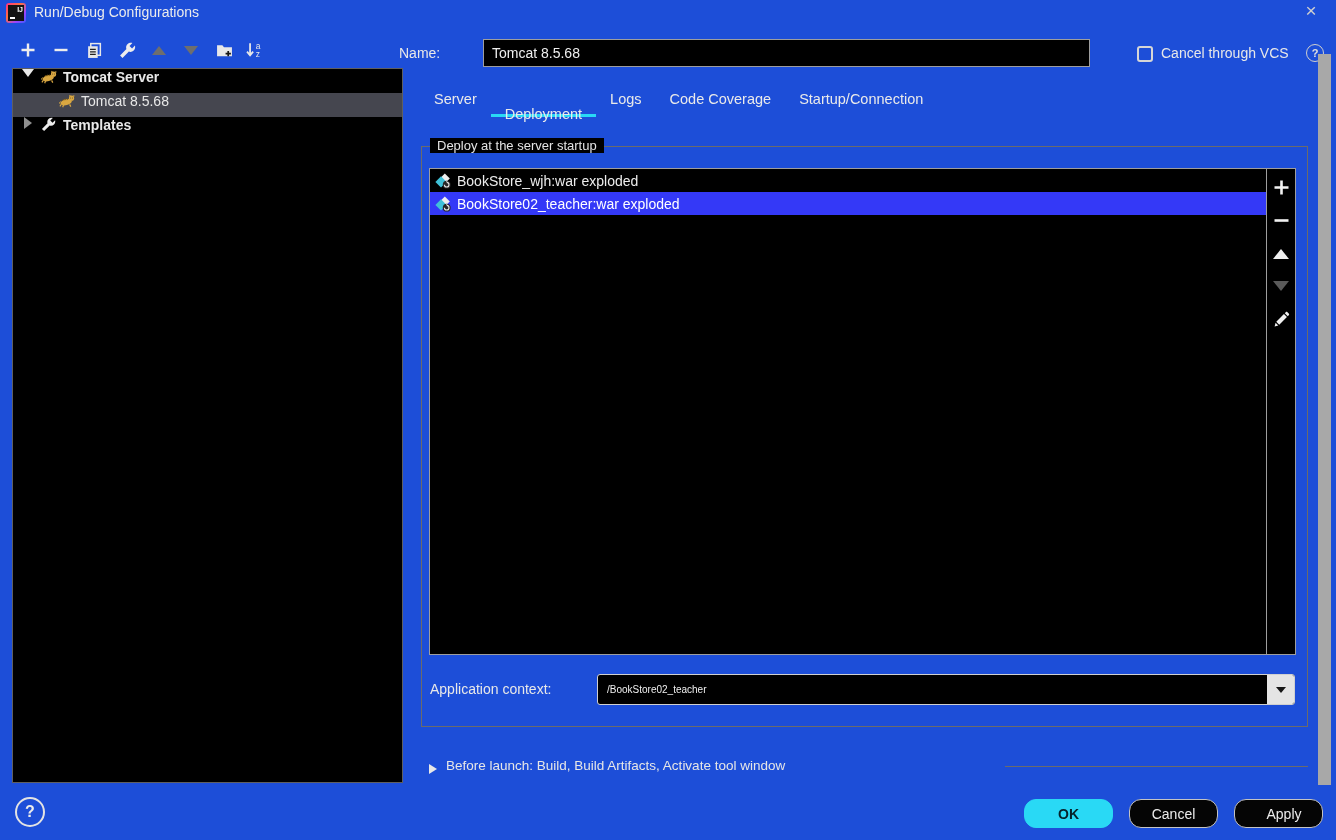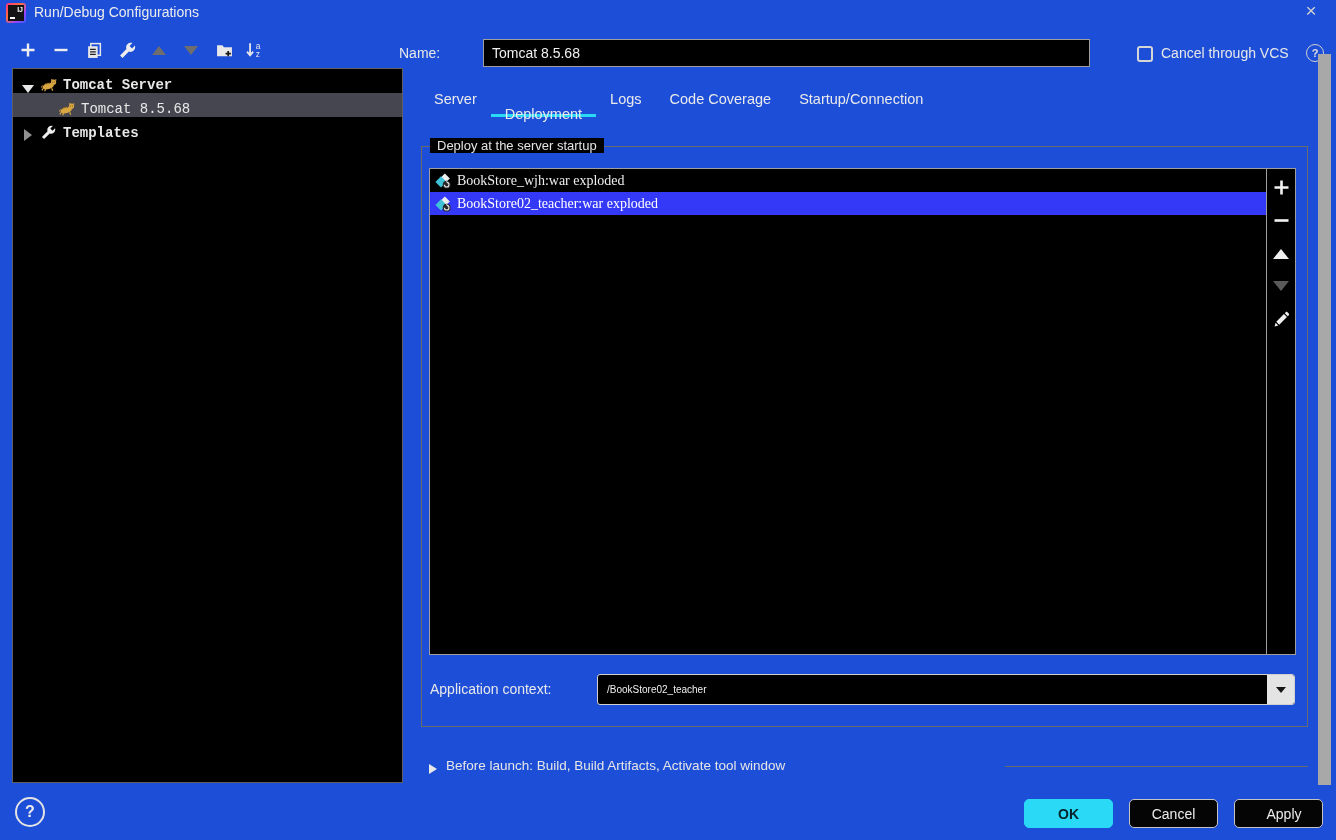--- a/index.html
+++ b/index.html
@@ -15,21 +15,21 @@
   .app-icon-inner .bar { position:absolute; left:2px; bottom:2px; width:5px; height:2px; background:#fff; }
   .dlg-title { position:absolute; left:34px; top:4px; font-size:14px; color:#ECECEC; }
   .close-btn { position:absolute; left:1298px; top:0; width:26px; height:24px; text-align:center;
     font-size:19px; line-height:22px; color:#CFCFCF; cursor:default; }
 
   
   .tbtn { position:absolute; top:38px; width:24px; height:24px; display:flex; align-items:center; justify-content:center; }
 
   
   .tree { position:absolute; left:12px; top:68px; width:391px; height:715px; border:1px solid #5F5F5F; background:#000; }
-  .tree-row { position:relative; height:24px; display:flex; align-items:flex-end; font-size:14px;font-family:Liberation Mono, monospace; }
+  .tree-row { position:relative; height:24px; display:flex; align-items:flex-start; font-size:14px; }
   .tree-row.selected { background:var(--tree-selection,#45464F); }
   .tree-row .twisty { margin-left:8px; width:14px; display:flex; justify-content:center; }
   .tree-row .ticon { margin-left:6px; margin-right:6px; width:16px; height:16px; display:inline-flex; }
   .tree-row.child { padding-left:46px; }
   .tree-row.child .ticon { margin-left:0; }
   .tree-row .bold { font-weight:bold; }
 
   
   .tri { width:0; height:0; display:inline-block; }
   .tri.down-w  { border-left:6px solid transparent; border-right:6px solid transparent; border-top:8px solid #E8E8E8; }
@@ -56,21 +56,21 @@
   .tabs { position:absolute; left:420px; top:84px; height:33px; display:flex; }
   .tab { padding:0 14px; font-size:14.5px; line-height:30px; color:#EAEAEA; border-bottom:3px solid transparent; }
   .tab.active { border-bottom:3px solid var(--accent,#29D9F5);margin-top:15px; }
 
   
   .group { position:absolute; left:421px; top:146px; width:887px; height:581px; border:1px solid #6B6B6B; }
   .group-title { position:absolute; left:8px; top:-9px; background:#000; padding:0 7px; font-size:13px; color:#E4E4E4; }
 
   .listbox { position:absolute; left:429px; top:168px; width:867px; height:487px; border:1px solid #9E9E9E; background:#000; }
   .list-rows { position:absolute; left:0; top:0; right:29px; bottom:0; overflow:hidden; }
-  .list-row { height:23px; display:flex; align-items:center; padding-left:5px; font-size:14px; color:#EDEDED;font-family:Liberation Serif, serif; }
+  .list-row { height:23px; display:flex; align-items:center; padding-left:5px; font-size:14px; color:#EDEDED; }
   .list-row .aicon { width:16px; height:16px; margin-right:6px; flex:0 0 auto; }
   .list-row.selected { background:var(--selection,#3439F7); color:#FFFFFF; }
   .list-toolbar { position:absolute; right:0; top:0; bottom:0; width:29px; border-left:1px solid #9E9E9E;
     display:flex; flex-direction:column; align-items:center; }
   .lbtn { width:20px; height:20px; display:flex; align-items:center; justify-content:center; }
   .lbtn.b-plus  { margin-top:8px; }
   .lbtn.b-minus { margin-top:13px; }
   .lbtn.b-up    { margin-top:14px; }
   .lbtn.b-down  { margin-top:12px; }
   .lbtn.b-edit  { margin-top:13px; }
@@ -83,21 +83,21 @@
     display:flex; align-items:center; justify-content:center; }
 
   
   .before-twisty { position:absolute; left:429px; top:760px; }
   .before-label { position:absolute; left:446px; top:758px; font-size:13.5px; color:#E6E6E6; }
   .before-line { position:absolute; left:1005px; top:766px; width:303px; height:1px; background:#6B6B6B; }
 
   
   .help-big { position:absolute; left:15px; top:797px; width:30px; height:30px; border:2px solid #E3E3E3; border-radius:50%;
     font-size:16px; font-weight:bold; color:#ECECEC; display:flex; align-items:center; justify-content:center; }
-  .btn { position:absolute; top:799px; width:89px; height:29px; border-radius:5px; font-size:14px;
+  .btn { position:absolute; top:799px; width:89px; height:29px; border-radius:12px; font-size:14px;
     display:flex; align-items:center; justify-content:center; }
   .btn.ok { left:1024px; background:var(--accent,#29D9F5); color:#06232B; font-weight:bold; border:1px solid var(--accent,#29D9F5); }
   .btn.secondary { background:#050505; border:1px solid #C4C4C4; color:#ECECEC; }
   .btn.cancel { left:1129px; }
   .btn.apply { left:1234px;padding-left:11px; }
 
   
   .scroll-thumb { position:absolute; left:1318px; top:54px; width:13px; height:731px; background:#A8A8A8; }
 </style>
 </head>

